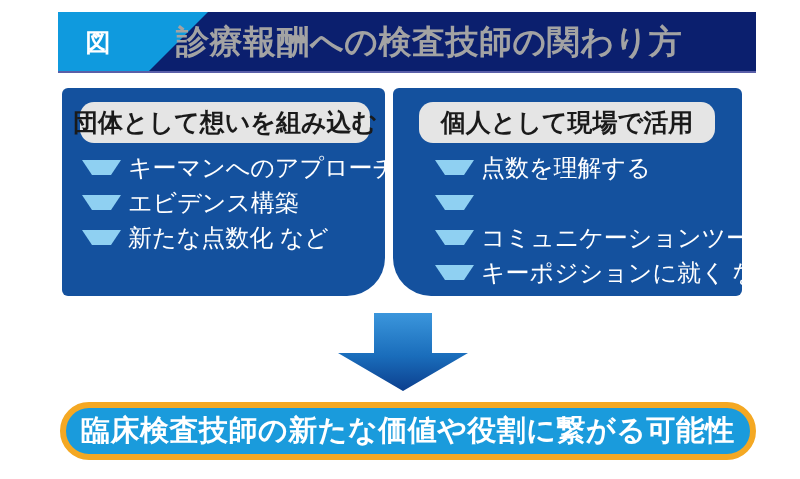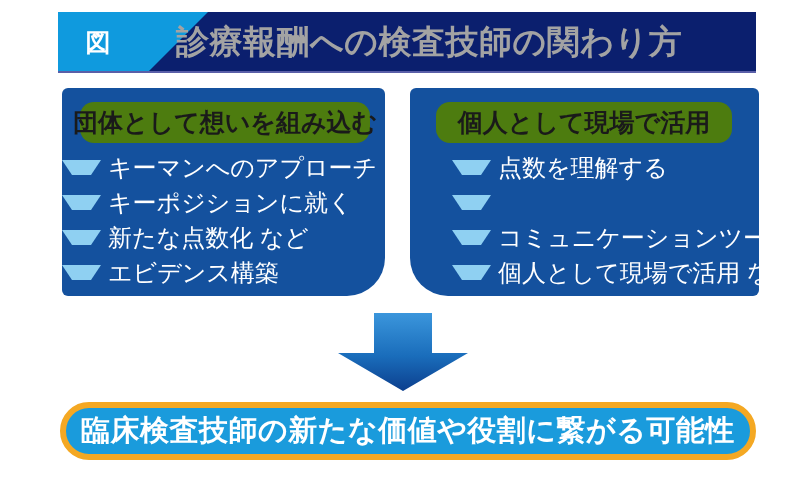--- a/index.html
+++ b/index.html
@@ -83,30 +83,30 @@
     top: 88px;
     height: 208px;
     background: #14519e;
   }
   .panel-left {
     left: 62px;
     width: 323px;
     border-radius: 6px 6px 38px 6px;
   }
   .panel-right {
-    left: 410px;
+    left: 393px;
     width: 349px;
     border-radius: 6px 6px 6px 38px;
   }
 
   .panel-label {
     position: absolute;
     top: 14px;
     height: 41px;
-    background: #4d7c0f;
+    background: #e5e5e5;
     border-radius: 14px;
     display: flex;
     align-items: center;
     justify-content: center;
     color: #1a1a1a;
     font-size: 25px;
     font-weight: bold;
     white-space: nowrap;
     box-sizing: border-box;
   }
@@ -117,20 +117,21 @@
   .panel-right .panel-label {
     left: 26px;
     width: 296px;
   }
 
   .bullets {
     position: absolute;
     top: 62px;
     left: 0;
     right: 0;
+    padding-left: 20px;
     box-sizing: border-box;
   }
   .panel-right .bullets { padding-left: 42px; }
 
   .bullet {
     display: flex;
     align-items: center;
     height: 35px;
     color: #ffffff;
     font-size: 24px;
@@ -195,50 +196,46 @@
 
   <div class="panel panel-left">
     <div class="panel-label">団体として想いを組み込む</div>
     <div class="bullets">
       <div class="bullet">
         <span class="bullet-tri"></span>
         <span class="bullet-text">キーマンへのアプローチ</span>
       </div>
       <div class="bullet">
         <span class="bullet-tri"></span>
-        <span class="bullet-text">キーポジションに就く</span>
+        <span class="bullet-text">エビデンス構築</span>
       </div>
       <div class="bullet">
         <span class="bullet-tri"></span>
         <span class="bullet-text">新たな点数化 など</span>
-      </div>
-      <div class="bullet">
-        <span class="bullet-tri"></span>
-        <span class="bullet-text">エビデンス構築</span>
       </div>
     </div>
   </div>
 
   <div class="panel panel-right">
     <div class="panel-label">個人として現場で活用</div>
     <div class="bullets">
       <div class="bullet">
         <span class="bullet-tri"></span>
         <span class="bullet-text">点数を理解する</span>
       </div>
       <div class="bullet">
         <span class="bullet-tri"></span>
       </div>
       <div class="bullet">
         <span class="bullet-tri"></span>
         <span class="bullet-text">コミュニケーションツールとして</span>
       </div>
       <div class="bullet">
         <span class="bullet-tri"></span>
-        <span class="bullet-text">個人として現場で活用 など</span>
+        <span class="bullet-text">キーポジションに就く など</span>
       </div>
     </div>
   </div>
 
   <svg class="arrow" viewBox="0 0 130 78" preserveAspectRatio="none">
     <defs>
       <linearGradient id="arrowGrad" x1="0" y1="0" x2="0" y2="1">
         <stop offset="0%" stop-color="#3b96dc"></stop>
         <stop offset="55%" stop-color="#1a6dbb"></stop>
         <stop offset="100%" stop-color="#0c3f8e"></stop>

